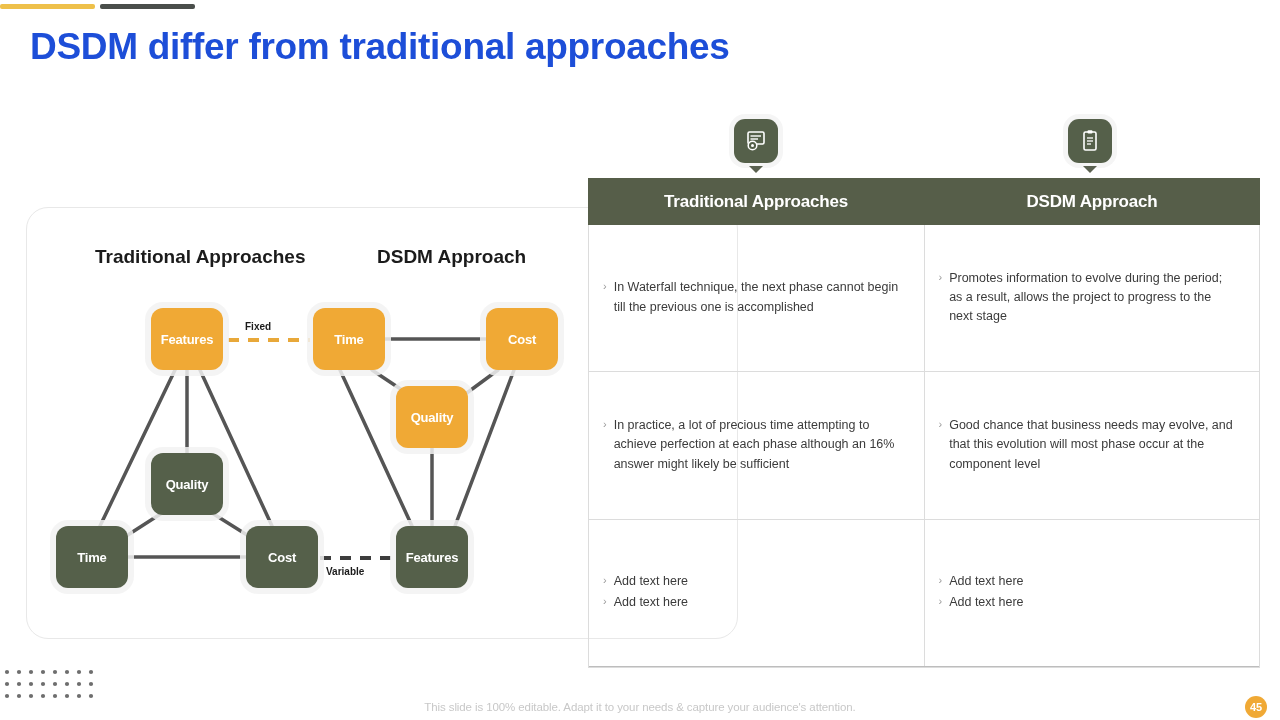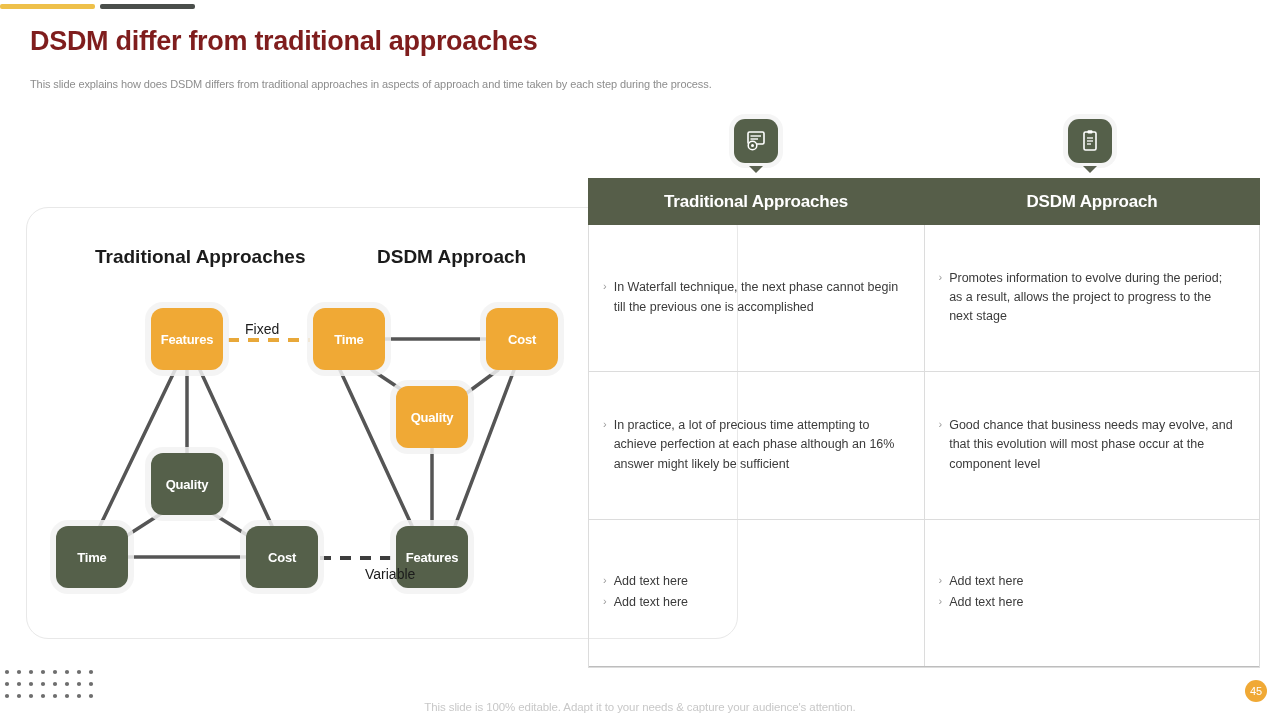--- a/index.html
+++ b/index.html
@@ -17,21 +17,21 @@
     background: #EEC04A; border-radius: 2px;
   }
   .accent-dark {
     position: absolute; left: 100px; top: 4px; width: 95px; height: 5px;
     background: #4A4E4B; border-radius: 2px;
   }
 
   
   .title {
     position: absolute; left: 30px; top: 26px;
-    font-size: 27px; font-weight: bold; color: #7f1d1d;
+    font-size: 37px; font-weight: bold; color: #1d4ed8;
     letter-spacing: -0.3px; white-space: nowrap; text-align: right;
   }
   .subtitle {
     position: absolute; left: 30px; top: 78px;
     font-size: 11px; color: #8d8d8d; white-space: nowrap;
     letter-spacing: -0.1px;
   }
 
   
   .diagram-card {
@@ -56,21 +56,21 @@
     position: absolute; width: 72px; height: 62px; border-radius: 12px;
     display: flex; align-items: center; justify-content: center;
     color: #ffffff; font-size: 13px; font-weight: bold;
     box-shadow: 0 0 0 6px rgba(242,242,242,0.85);
     z-index: 3; letter-spacing: -0.2px;
   }
   .node.orange { background: #F0A935; }
   .node.green  { background: #55604A; }
 
   .edge-label {
-    position: absolute; font-size: 14px; font-weight: normal;
+    position: absolute; font-size: 10px; font-weight: bold;
     color: #1b1b1b; z-index: 4; white-space: nowrap;
   }
 
   
   .cmp-table {
     position: absolute; left: 588px; top: 178px;
     width: 672px; height: 490px;
   }
   .tab-card {
     position: absolute; top: 0; height: 46px;
@@ -126,36 +126,35 @@
   .pointer.b { left: 1083px; top: 166px; }
 
   
   .dot-grid { position: absolute; left: 3px; top: 668px; z-index: 1; }
   .footer-note {
     position: absolute; left: 0; top: 701px; width: 1280px;
     text-align: center; font-size: 11.5px; color: #c8c8c8;
     letter-spacing: -0.1px;
   }
   .page-num {
-    position: absolute; left: 1245px; top: 680px;
+    position: absolute; left: 1245px; top: 696px;
     width: 22px; height: 22px; border-radius: 50%;
-    background: #F0A935; color: #fff; font-size: 11px; font-weight: normal;
+    background: #F0A935; color: #fff; font-size: 11px; font-weight: bold;
     display: flex; align-items: center; justify-content: center;
   }
 </style>
 </head>
 <body>
 
 <div class="slide">
 
   <div class="accent-yellow"></div>
   <div class="accent-dark"></div>
 
   <div class="title">DSDM differ from traditional approaches</div>
-  <div class="subtitle">This slide explains how does DSDM differs from traditional approaches in aspects of approach and time taken by each step during the process.</div>
 
   <div class="diagram-card"></div>
   <div class="diag-title t1">Traditional Approaches</div>
   <div class="diag-title t2">DSDM Approach</div>
 
   <svg class="diagram-svg">
     <g stroke="#555555" stroke-width="3.5" fill="none" stroke-linecap="round">
 
       <line x1="175" y1="370" x2="100" y2="526"></line>
       <line x1="187" y1="370" x2="187" y2="453"></line>
@@ -205,21 +204,21 @@
       <span>Cost</span>
     </div>
   <div class="node orange" style="left:396px; top:386px;">
       <span>Quality</span>
     </div>
   <div class="node green" style="left:396px; top:526px;">
       <span>Features</span>
     </div>
 
   <div class="edge-label" style="left:245px; top:321px;">Fixed</div>
-  <div class="edge-label" style="left:326px; top:566px;margin-left:39px;">Variable</div>
+  <div class="edge-label" style="left:326px; top:566px;">Variable</div>
 
   <div class="icon-badge a">
     <svg width="26" height="26" viewBox="0 0 26 26">
       <rect x="5" y="4" width="16" height="12" rx="1.5" fill="none" stroke="#ffffff" stroke-width="1.6"></rect>
       <line x1="7.5" y1="8" x2="18" y2="8" stroke="#ffffff" stroke-width="1.4"></line>
       <line x1="7.5" y1="11" x2="15" y2="11" stroke="#ffffff" stroke-width="1.4"></line>
       <circle cx="9.5" cy="17.5" r="4.3" fill="#55604A" stroke="#ffffff" stroke-width="1.5"></circle>
       <circle cx="9.5" cy="17.5" r="1.5" fill="#ffffff"></circle>
     </svg>
   </div>

